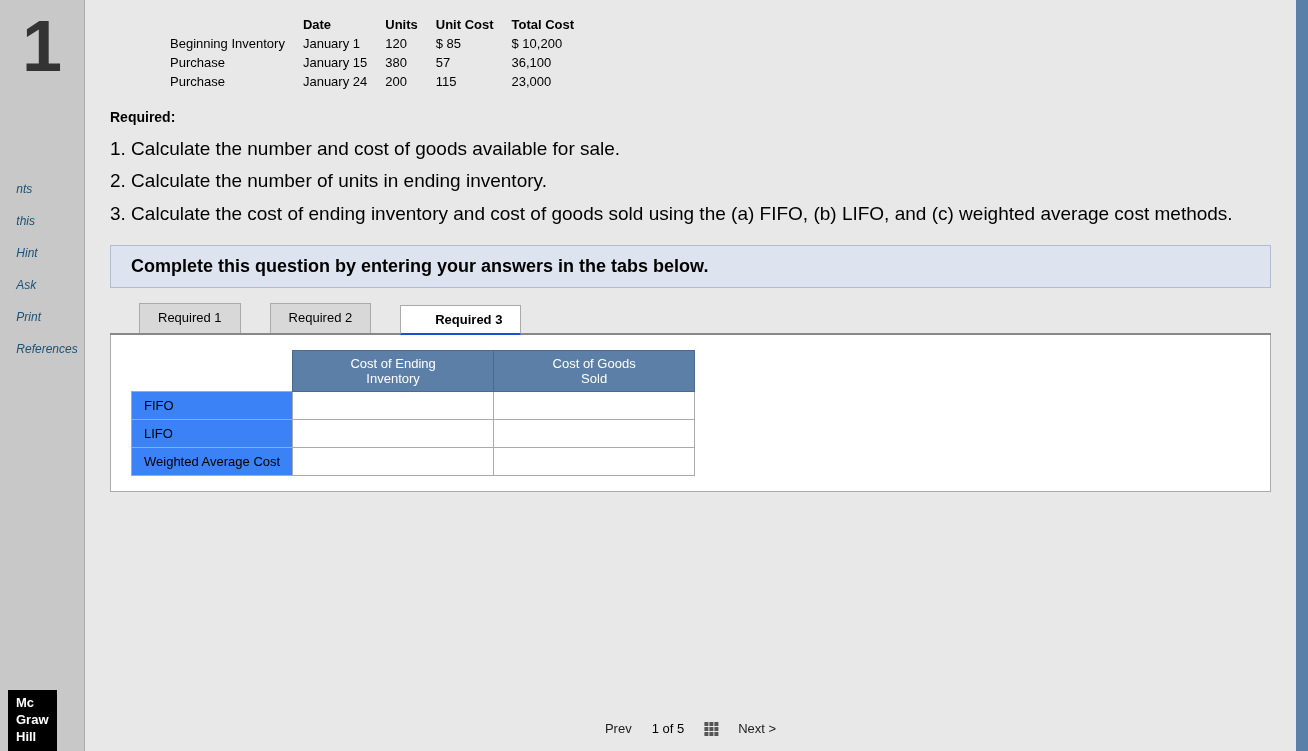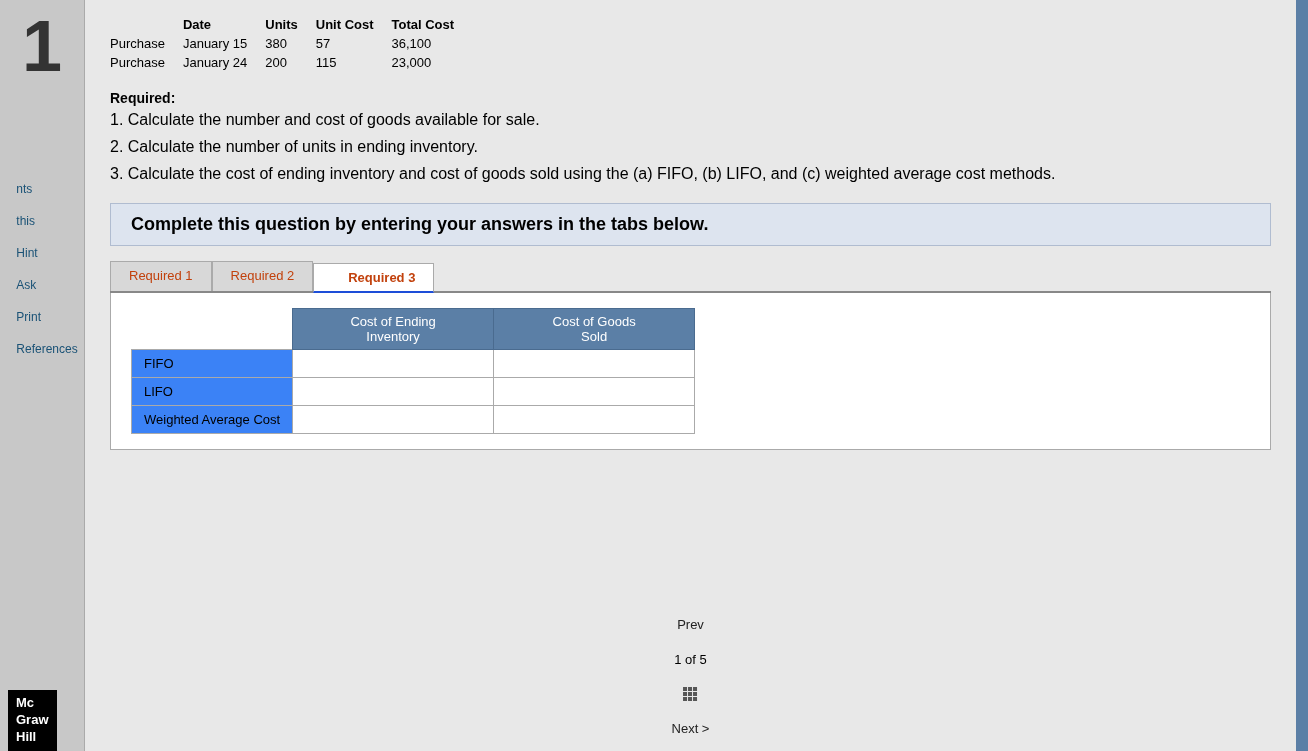--- a/index.html
+++ b/index.html
@@ -33,20 +33,21 @@
       margin-bottom: 20px;
     }
 
     .sidebar-links {
       display: flex;
       flex-direction: column;
       gap: 18px;
       margin-top: 80px;
       align-items: flex-start;
       padding-left: 10px;
+      font-style: italic;
     }
 
     .sidebar-link {
       color: #1a5276;
       text-decoration: none;
       font-size: 12px;
       cursor: pointer;
     }
 
     
@@ -54,20 +55,21 @@
       flex: 1;
       background: #e8e8e8;
       padding: 15px 25px;
       overflow-y: auto;
       position: relative;
     }
 
     
     .inventory-table {
       margin-bottom: 18px;
+      margin-left: 60px;
     }
 
     .inventory-table table {
       border-collapse: collapse;
       font-size: 13px;
     }
 
     .inventory-table td {
       padding: 2px 18px 2px 0;
       vertical-align: top;
@@ -75,25 +77,25 @@
 
     .col-header {
       font-weight: bold;
       text-align: left;
     }
 
     
     .required-title {
       font-weight: bold;
       font-size: 14px;
-      margin-bottom: 0;
+      margin-bottom: 8px;
     }
 
     .instructions {
-      font-size: 16px;
+      font-size: 19px;
       line-height: 1.7;
       margin-bottom: 15px;
     }
 
     
     .complete-box {
       background: #dde4ef;
       border: 1px solid #b0bcd0;
       padding: 10px 20px;
       font-weight: bold;
@@ -109,21 +111,22 @@
       border-bottom: 2px solid #888;
     }
 
     .tab {
       padding: 6px 18px;
       border: 1px solid #aaa;
       border-bottom: none;
       background: #d8d8d8;
       cursor: pointer;
       font-size: 13px;
-      color: #c2410c;
+      color: #000000;
+      margin-left: 29px;
     }
 
     .tab.active {
       background: #fff;
       border-bottom: 2px solid #1d4ed8;
       font-weight: bold;
       position: relative;
       bottom: -2px;
       padding-left: 34px;
     }
@@ -186,21 +189,20 @@
     
     .nav-footer {
       position: absolute;
       bottom: 15px;
       left: 50%;
       transform: translateX(-50%);
       display: flex;
       align-items: center;
       gap: 20px;
       font-size: 13px;
-      flex-direction: column;
     }
 
     .nav-btn {
       background: none;
       border: none;
       cursor: pointer;
       font-size: 13px;
       color: #222;
     }
 
@@ -271,20 +273,27 @@
       <thead>
         <tr>
           <td></td>
           <td class="col-header">Date</td>
           <td class="col-header">Units</td>
           <td class="col-header">Unit Cost</td>
           <td class="col-header">Total Cost</td>
         </tr>
       </thead>
       <tbody id="inventory-tbody">
+      <tr>
+      <td>Beginning Inventory</td>
+      <td>January 1</td>
+      <td>120</td>
+      <td>$ 85</td>
+      <td>$ 10,200</td>
+    </tr>
           <tr>
       <td>Purchase</td>
       <td>January 15</td>
       <td>380</td>
       <td>57</td>
       <td>36,100</td>
     </tr>
           <tr>
       <td>Purchase</td>
       <td>January 24</td>

